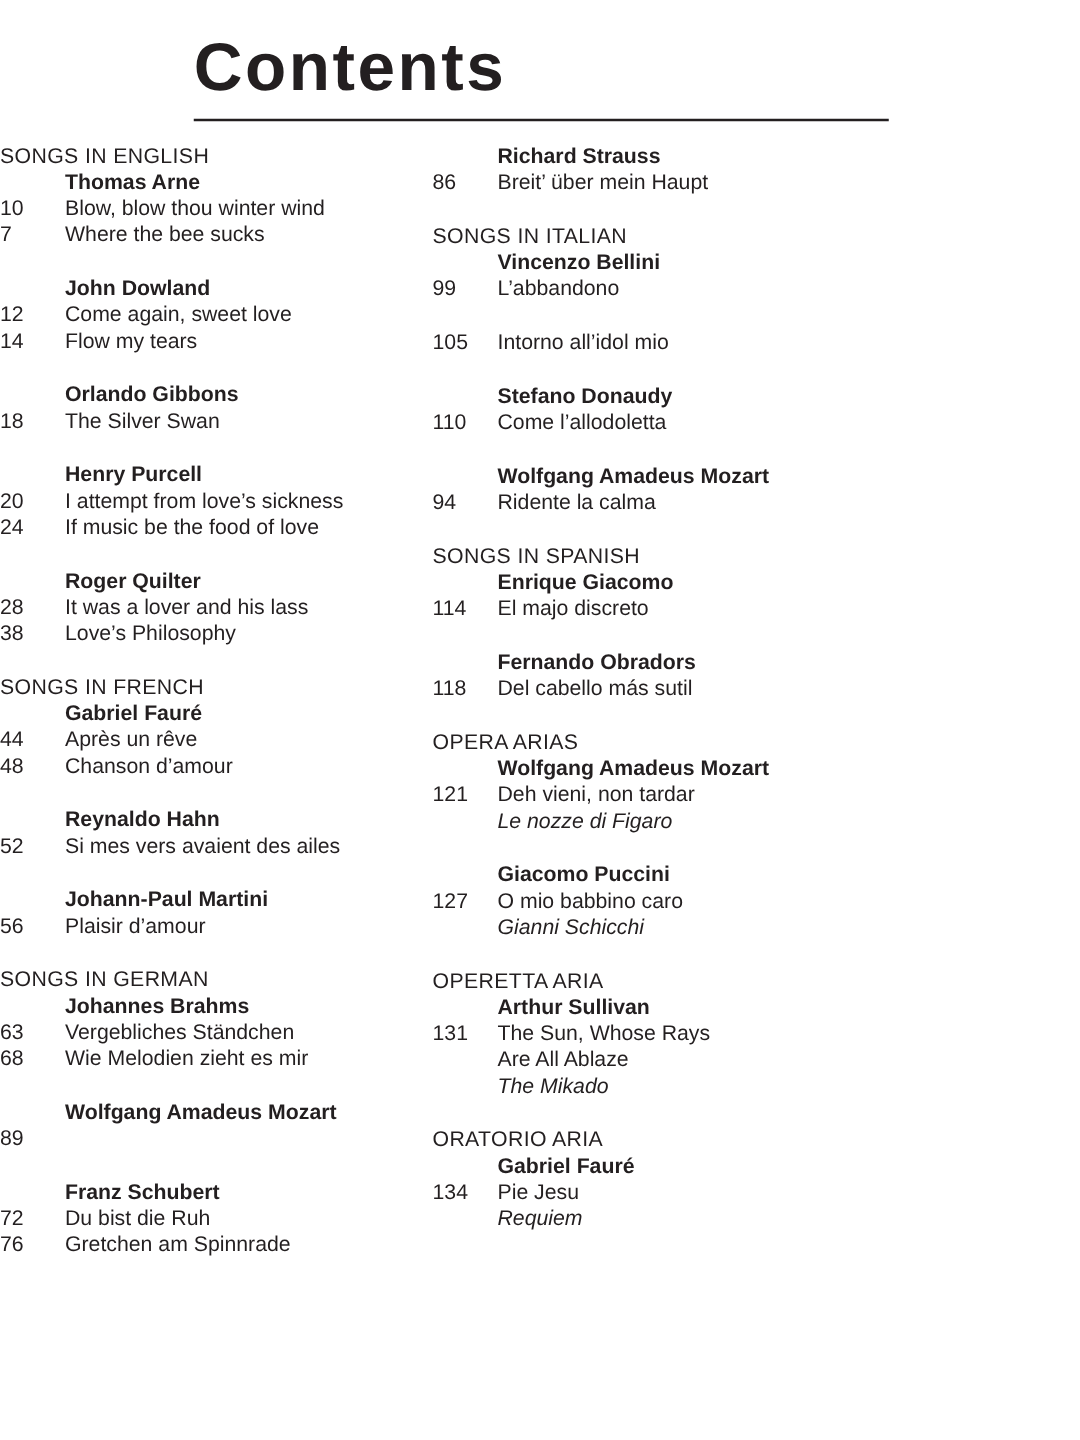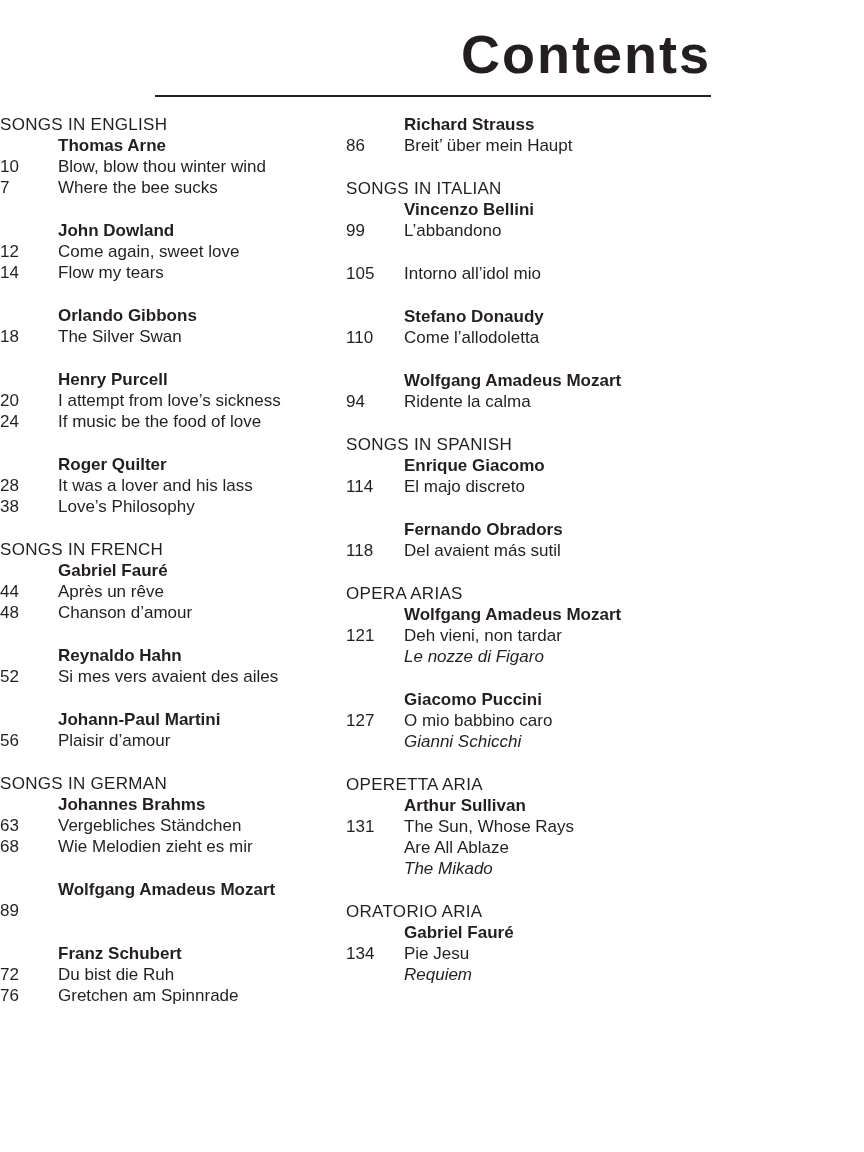--- a/index.html
+++ b/index.html
@@ -12,21 +12,21 @@
     width: 864px;
     height: 1152px;
     font-family: "Liberation Sans", "DejaVu Sans", sans-serif;
     color: #231f20;
     overflow: hidden;
   }
   .header {
     margin-left: 155px;
     width: 556px;
     padding-top: 24px;
-    text-align: right;
+    text-align: left;
   }
   .page-title {
     font-size: 54px;
     font-weight: bold;
     letter-spacing: 2px;
     line-height: 60px;
     color: #231f20;
   }
   .title-rule {
     height: 2px;
@@ -43,21 +43,21 @@
     flex: 0 0 332px;
   }
   .section { margin-top: 22px; }
   .col > .section:first-child { margin-top: 0; }
   .group { margin-top: 22px; }
   .heading + .group { margin-top: 0; }
   .section > .group:first-child { margin-top: 0; }
   .row {
     display: grid;
     grid-template-columns: 36px 1fr;
-    column-gap: 22px;
+    column-gap: 16px;
     font-size: 17px;
     line-height: 21px;
   }
   .heading {
     font-size: 17px;
     line-height: 21px;
     letter-spacing: 0.3px;
   }
   .num { }
   .composer { font-weight: bold; }
@@ -287,21 +287,21 @@
             <span class="song">El majo discreto</span>
           </div>
         </div>
         <div class="group">
           <div class="row">
             <span class="num"></span>
             <span class="composer">Fernando Obradors</span>
           </div>
           <div class="row">
             <span class="num">118</span>
-            <span class="song">Del avaient más sutil</span>
+            <span class="song">Del cabello más sutil</span>
           </div>
         </div>
       </div>
       <div class="section">
         <div class="heading">OPERA ARIAS</div>
         <div class="group">
           <div class="row">
             <span class="num"></span>
             <span class="composer">Wolfgang Amadeus Mozart</span>
           </div>

